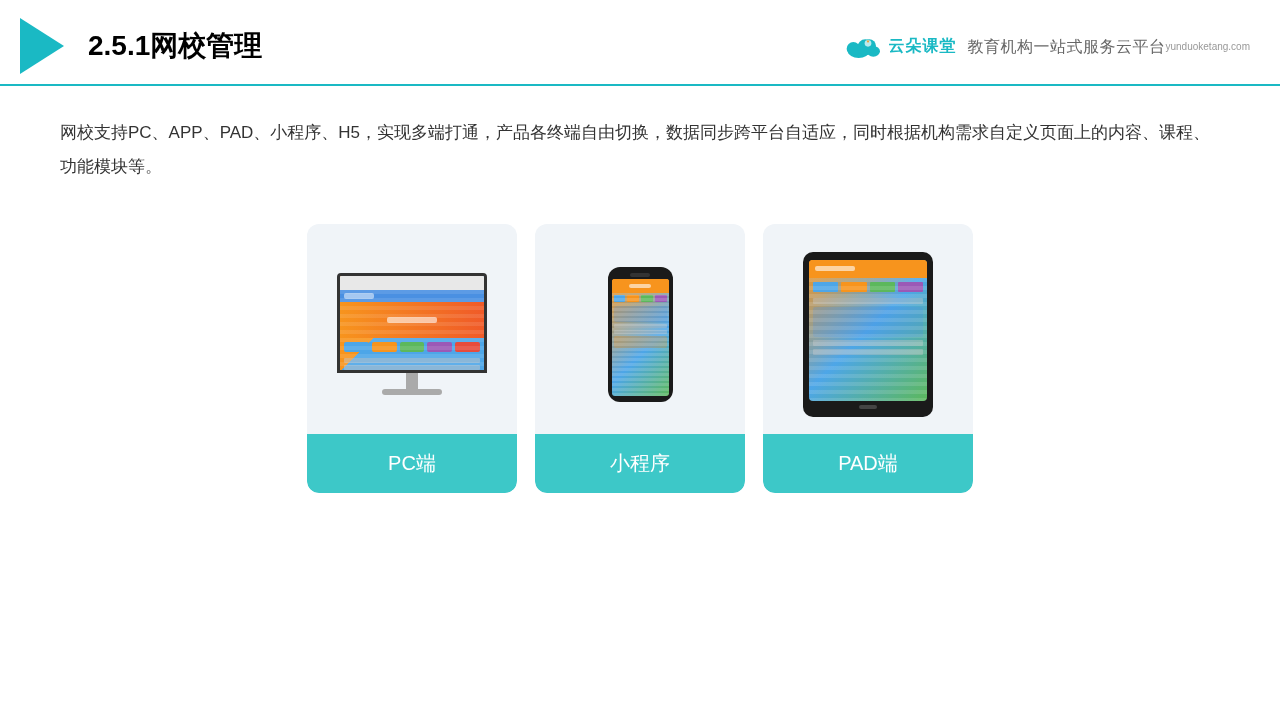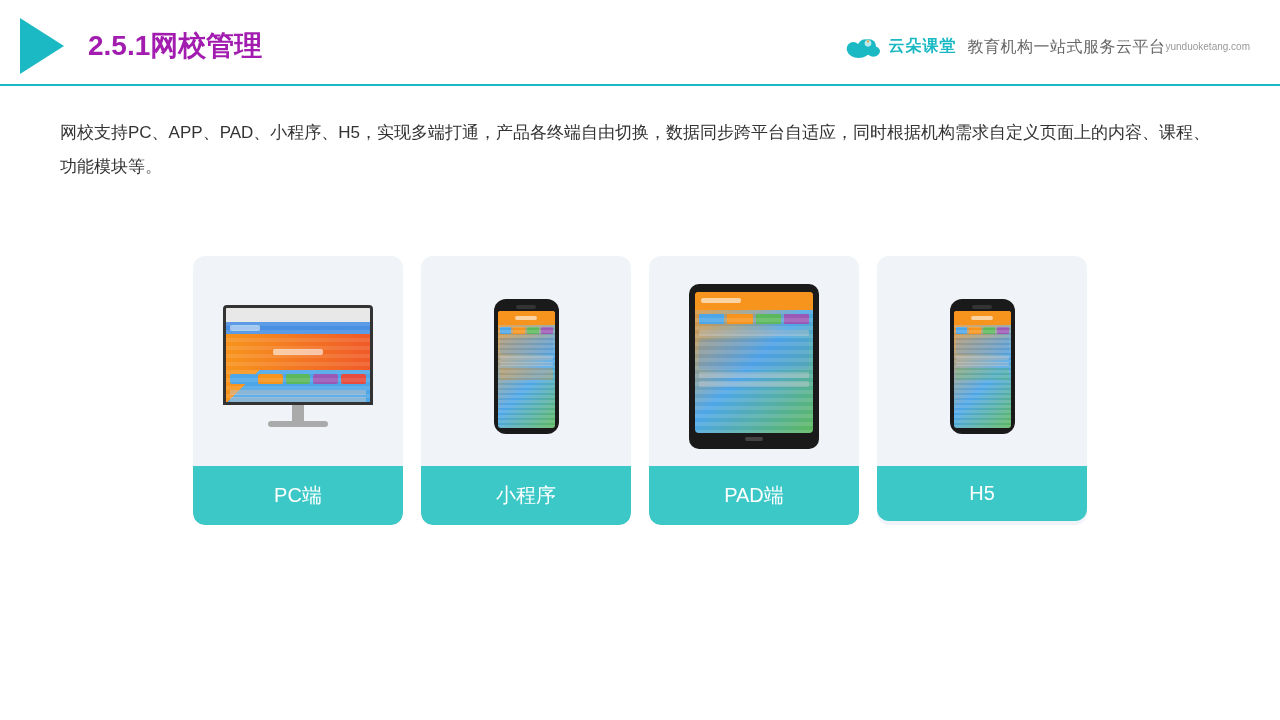--- a/index.html
+++ b/index.html
@@ -30,21 +30,21 @@
       width: 0;
       height: 0;
       border-top: 28px solid transparent;
       border-bottom: 28px solid transparent;
       border-left: 44px solid #1ab9c4;
       margin-right: 10px;
     }
     .title-text {
       font-size: 28px;
       font-weight: bold;
-      color: #a21caf;
+      color: #000000;
     }
     .logo-area {
       display: flex;
       align-items: center;
     }
     .logo-cloud {
       display: flex;
       align-items: center;
       gap: 4px;
     }
@@ -88,21 +88,20 @@
 
     .card {
       background: #f0f4f8;
       border-radius: 12px;
       width: 210px;
       display: flex;
       flex-direction: column;
       align-items: center;
       overflow: hidden;
       flex-shrink: 0;
-      margin-top: 32px;
     }
 
     .card-image-area {
       width: 100%;
       height: 210px;
       display: flex;
       align-items: center;
       justify-content: center;
       padding: 20px 15px 10px;
     }
@@ -421,39 +420,14 @@
             <div style="height:6px;background:rgba(200,200,200,0.4);margin-bottom:3px;border-radius:1px;"></div>
             <div style="height:6px;background:rgba(200,200,200,0.4);border-radius:1px;"></div>
           </div>
         </div>
         <div class="tablet-home"></div>
       </div>
     </div>
     <div class="card-label">PAD端</div>
   </div>
 
-  <div class="card">
-    <div class="card-image-area">
-      <div class="mini-phone">
-        <div class="mini-notch"></div>
-        <div class="mini-screen">
-          <div style="position:absolute;top:0;left:0;right:0;height:14px;background:#f7941d;display:flex;align-items:center;justify-content:center;">
-            <div style="width:22px;height:4px;background:rgba(255,255,255,0.6);border-radius:2px;"></div>
-          </div>
-          <div style="position:absolute;top:16px;left:2px;right:2px;display:grid;grid-template-columns:repeat(4,1fr);gap:2px;">
-            <div style="height:7px;background:#4da6e8;border-radius:1px;"></div>
-            <div style="height:7px;background:#f7941d;border-radius:1px;"></div>
-            <div style="height:7px;background:#5cb85c;border-radius:1px;"></div>
-            <div style="height:7px;background:#9b59b6;border-radius:1px;"></div>
-          </div>
-          <div style="position:absolute;top:27px;left:2px;right:2px;bottom:2px;">
-            <div style="height:16px;background:rgba(74,144,226,0.25);margin-bottom:2px;border-radius:2px;"></div>
-            <div style="height:4px;background:rgba(200,200,200,0.4);margin-bottom:2px;border-radius:1px;"></div>
-            <div style="height:4px;background:rgba(200,200,200,0.4);margin-bottom:2px;border-radius:1px;"></div>
-            <div style="height:12px;background:rgba(92,184,92,0.3);border-radius:2px;"></div>
-          </div>
-        </div>
-      </div>
-    </div>
-    <div class="card-label">H5</div>
-  </div>
 
 </div>
 
 </body></html>

